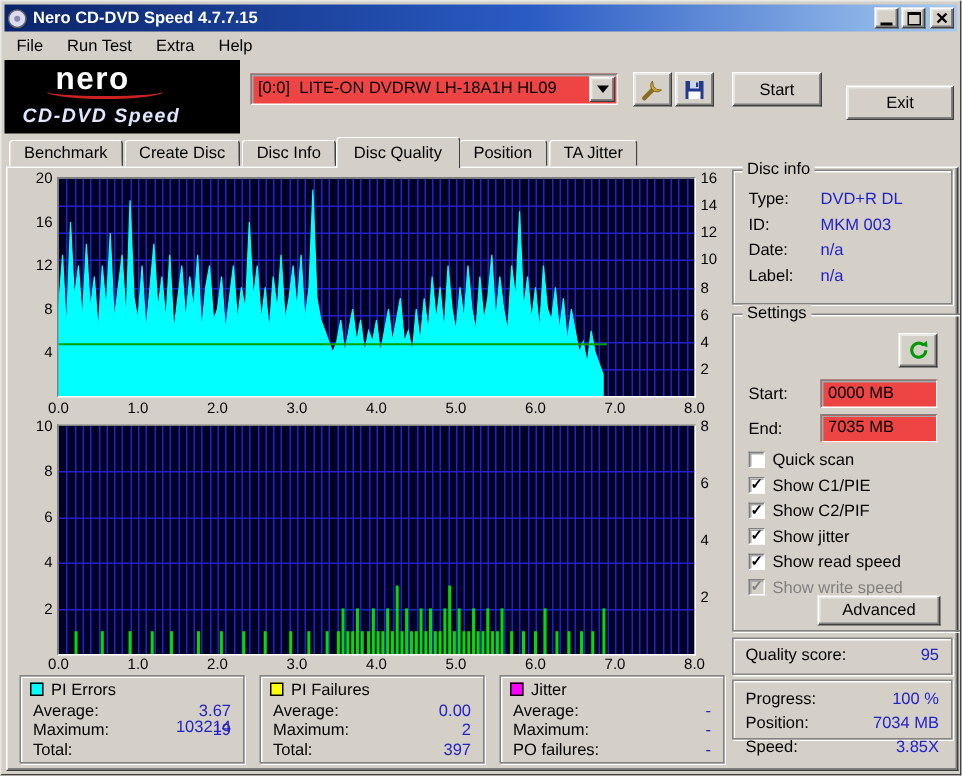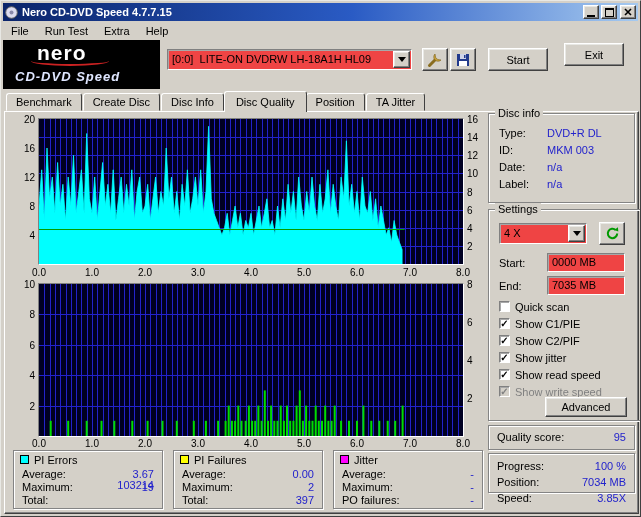--- a/index.html
+++ b/index.html
@@ -110,21 +110,21 @@
   </div>
   <div class="abs btn raised" style="left:449px;top:47px;width:26px;height:23px">
     <svg width="16" height="16" viewBox="0 0 16 16">
       <rect x="2" y="2" width="12" height="12" fill="#223a8c"></rect>
       <rect x="5" y="2" width="6" height="5" fill="#cfd4e8"></rect>
       <rect x="9" y="3" width="1.5" height="3" fill="#223a8c"></rect>
       <rect x="4" y="9" width="8" height="5" fill="#ffffff"></rect>
     </svg>
   </div>
   <div class="abs btn raised" style="left:487px;top:47px;width:60px;height:23px">Start</div>
-  <div class="abs btn raised" style="left:563px;top:42px;width:60px;height:23px">Exit</div>
+  <div class="abs btn raised" style="left:563px;top:56px;width:72px;height:23px">Exit</div>
 
   <div class="abs tabbar">
     <span class="tab">Benchmark</span>
     <span class="tab">Create Disc</span>
     <span class="tab">Disc Info</span>
     <span class="tab active">Disc Quality</span>
     <span class="tab">Position</span>
     <span class="tab">TA Jitter</span>
   </div>
 
@@ -137,26 +137,20 @@
     <span class="rowlab" style="left:10px;top:30px">ID:</span>
     <span class="rowlab blue" style="left:58px;top:30px">MKM 003</span>
     <span class="rowlab" style="left:10px;top:47px">Date:</span>
     <span class="rowlab blue" style="left:58px;top:47px">n/a</span>
     <span class="rowlab" style="left:10px;top:64px">Label:</span>
     <span class="rowlab blue" style="left:58px;top:64px">n/a</span>
   </div>
 
   <div class="abs gb" style="left:487px;top:208px;width:178px;height:212px">
     <span class="gb-title">Settings</span>
-    <span class="abs sunken" style="left:10px;top:13px;width:88px;height:21px">
-      <span class="dd-text">4 X</span>
-      <span class="dd-btn raised">
-          <span class="tri-down"></span>
-        </span>
-    </span>
     <span class="abs btn raised" style="left:110px;top:12px;width:26px;height:23px">
       <svg width="15" height="15" viewBox="0 0 16 16">
         <path d="M13 8a5 5 0 1 1-1.6-3.7" fill="none" stroke="#009900" stroke-width="2.2"></path>
         <path d="M13.8 1.2 L14.2 5.8 L9.8 4.2 Z" fill="#009900"></path>
       </svg>
     </span>
     <span class="rowlab" style="left:10px;top:47px">Start:</span>
     <span class="abs sunken" style="left:58px;top:43px;width:78px;height:19px;padding:2px 4px">0000 MB</span>
     <span class="rowlab" style="left:10px;top:70px">End:</span>
     <span class="abs sunken" style="left:58px;top:66px;width:78px;height:19px;padding:2px 4px">7035 MB</span>

